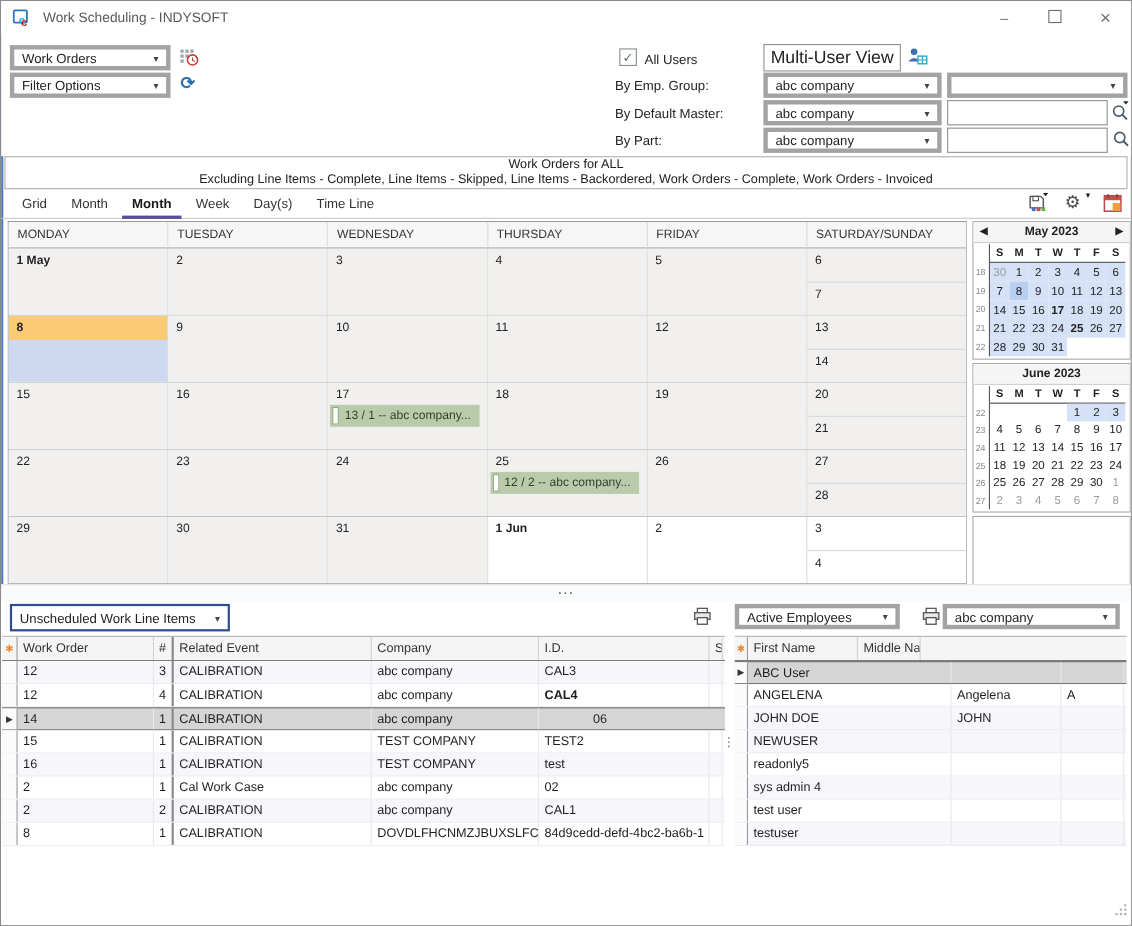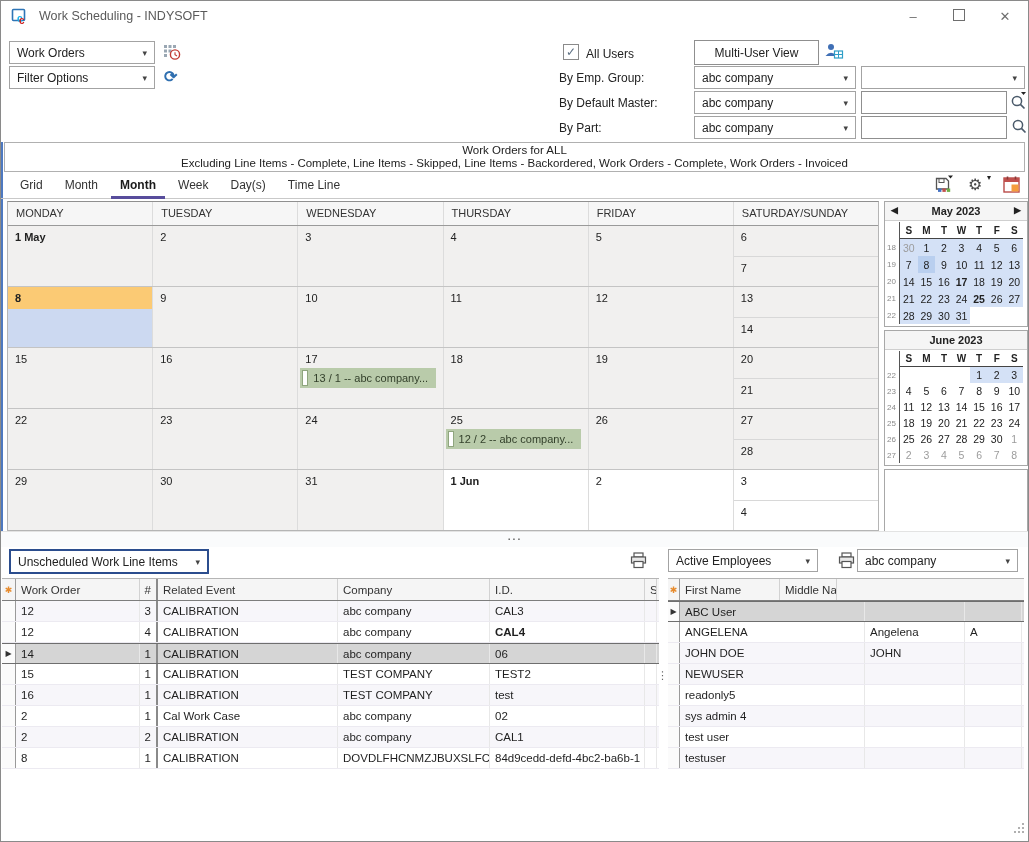--- a/index.html
+++ b/index.html
@@ -11,31 +11,31 @@
   .titlebar{position:absolute;left:0;top:0;right:0;height:30px;border-bottom:1px solid #ececec;
             display:flex;align-items:center;background:#fff;}
   .app-icon{margin:0 10px 0 10px;}
   .title{font-size:12.5px;color:#5a5a5a;}
   .win-btns{position:absolute;right:0;top:0;height:30px;display:flex;align-items:center;}
   .win-btn{width:46px;text-align:center;font-size:13px;color:#6e6e6e;cursor:default;}
   .maxi-box{display:inline-block;width:10px;height:10px;border:1px solid #6e6e6e;}
 
   
   .toolbar{position:absolute;left:0;top:30px;right:0;height:111px;background:#fff;}
-  .combo{position:absolute;height:23px;border:1px solid #a3a3a3;background:#fff;box-sizing:border-box;
+  .combo{position:absolute;height:23px;border:4px solid #a3a3a3;background:#fff;box-sizing:border-box;
          display:flex;align-items:center;justify-content:space-between;padding:0 7px;font-size:12px;}
   .combo .arr{font-size:9px;color:#444;margin-left:6px;}
   .combo.focused{border:2px solid #2b4d8e;height:25px;}
   .tool-icon{position:absolute;}
   .refresh{font-size:16px;font-weight:bold;color:#2f6fb0;line-height:16px;}
   .lbl{position:absolute;font-size:12px;color:#222;}
   .checkbox{position:absolute;width:16px;height:16px;border:1px solid #8a8a8a;background:#fff;
             display:flex;align-items:center;justify-content:center;font-size:12px;color:#5f7285;box-sizing:border-box;}
   .btn{position:absolute;height:25px;border:1px solid #8f8f8f;background:#fff;box-sizing:border-box;
-       display:flex;align-items:center;justify-content:center;font-size:12px;}
+       display:flex;align-items:center;justify-content:center;font-size:16px;}
   .tfield{position:absolute;height:23px;border:1px solid #8f8f8f;background:#fff;box-sizing:border-box;}
   .caret-mini{position:absolute;font-size:8px;color:#222;}
 
   
   .banner{position:absolute;left:3px;right:3px;top:141px;height:30px;border:1px solid #b0b0b0;
           box-sizing:border-box;text-align:center;font-size:11.5px;color:#222;padding-top:1px;line-height:13px;}
 
   
   .tabbar{position:absolute;left:0;right:0;top:172px;height:26px;border-bottom:1px solid #c9c9c9;box-sizing:border-box;}
   .tabs{display:flex;margin-left:8px;height:100%;}
@@ -621,21 +621,21 @@
           <div class="g-cell" style="width: 12px;"></div>
         </div>
         <div class="g-row alt sel">
           <div class="g-cell g-marker" style="width: 14px;">
             <span class="rm">▶</span>
           </div>
           <div class="g-cell" style="width: 124px;">14</div>
           <div class="g-cell thick num" style="width: 18px;">1</div>
           <div class="g-cell" style="width: 180px;">CALIBRATION</div>
           <div class="g-cell" style="width: 152px;">abc company</div>
-          <div class="g-cell" style="width: 155px;">06</div>
+          <div class="g-cell" style="width: 155px; margin-left: 44px;">06</div>
           <div class="g-cell" style="width: 12px;"></div>
         </div>
         <div class="g-row">
           <div class="g-cell g-marker" style="width: 14px;"></div>
           <div class="g-cell" style="width: 124px;">15</div>
           <div class="g-cell thick num" style="width: 18px;">1</div>
           <div class="g-cell" style="width: 180px;">CALIBRATION</div>
           <div class="g-cell" style="width: 152px;">TEST COMPANY</div>
           <div class="g-cell" style="width: 155px;">TEST2</div>
           <div class="g-cell" style="width: 12px;"></div>

